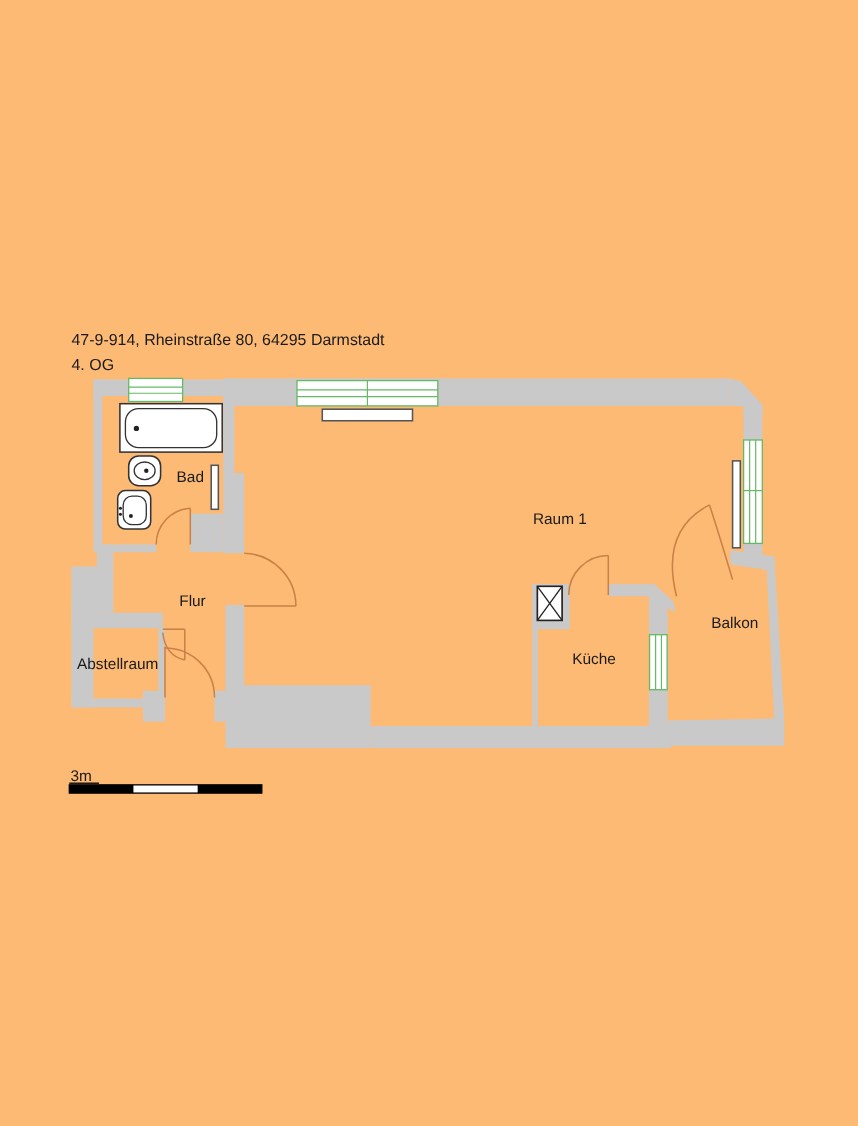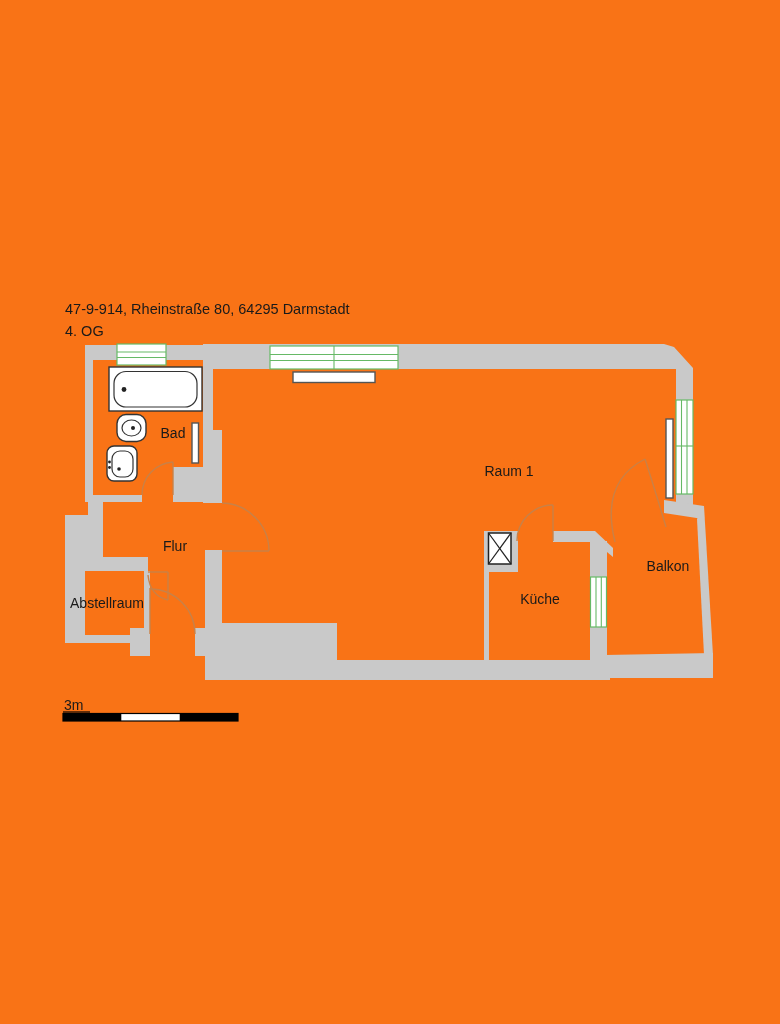--- a/index.html
+++ b/index.html
@@ -1,16 +1,16 @@
 <!DOCTYPE html>
 <html><head>
 <meta charset="utf-8">
 <style>
   html,body{margin:0;padding:0;background:#ffffff;}
-  #page{position:relative;width:780px;height:1024px;background:#f97316;overflow:hidden;
+  #page{position:relative;width:780px;height:1024px;background:#fdba74;overflow:hidden;
         font-family:"Liberation Sans", sans-serif;}
   svg text{font-family:"Liberation Sans", sans-serif;fill:#1a1a1a;}
   .hdr{font-size:14.5px;}
   .room-label{font-size:14px;text-anchor:middle;}
   .scale-label{font-size:14px;}
   .wall{fill:#c9c9c9;stroke:none;}
   .win{fill:#ffffff;stroke:#66b966;stroke-width:1.2;}
   .winline{stroke:#66b966;stroke-width:1.1;fill:none;}
   .fix{fill:#ffffff;stroke:#333333;stroke-width:1.4;}
   .fixthin{fill:none;stroke:#333333;stroke-width:1.2;}

